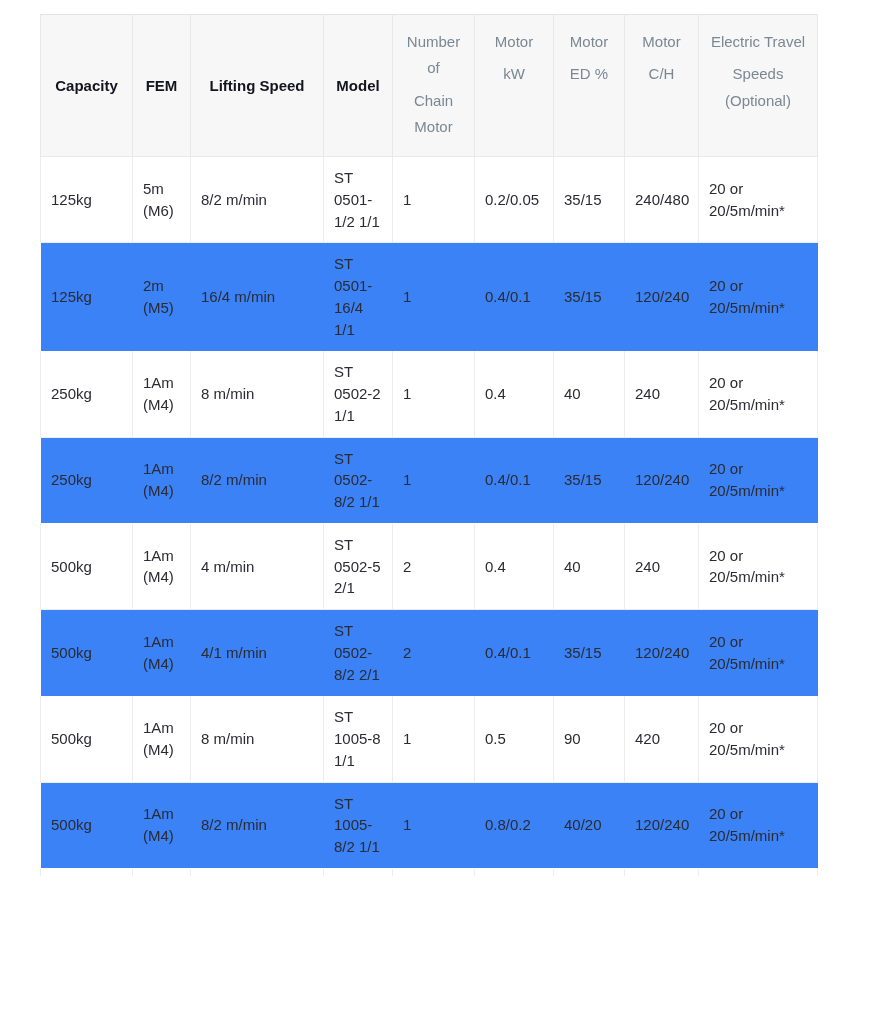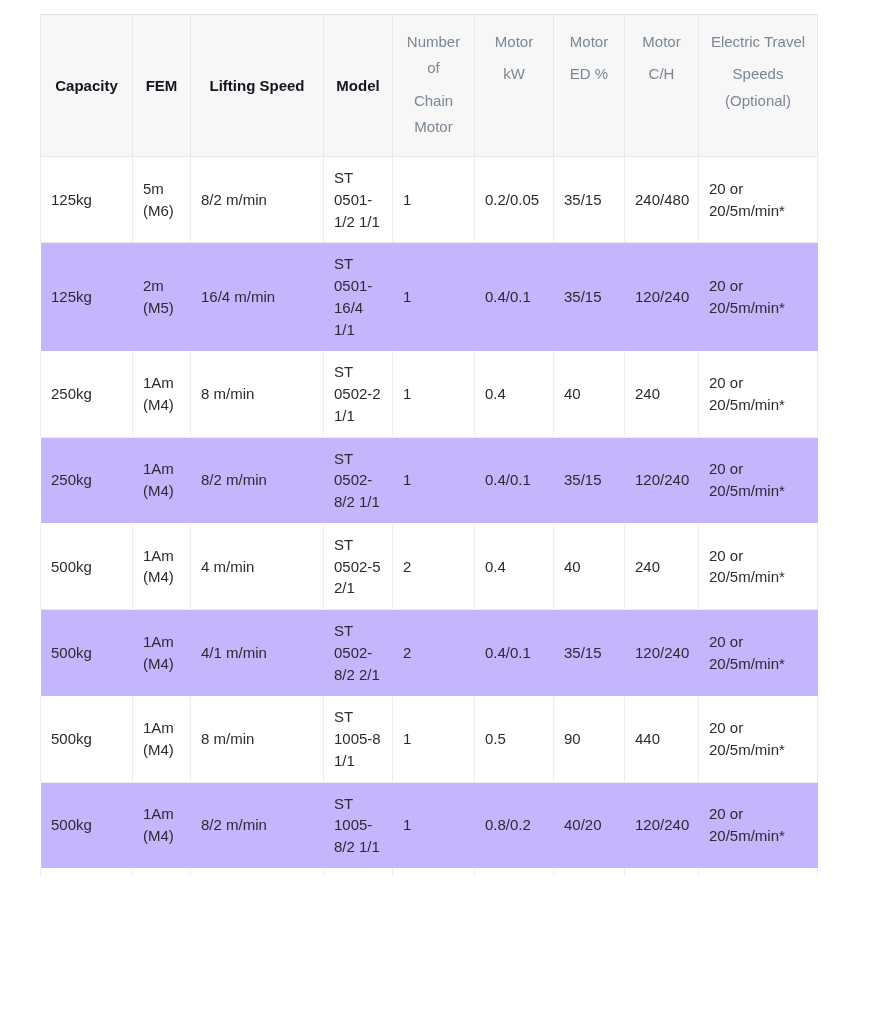--- a/index.html
+++ b/index.html
@@ -75,21 +75,21 @@
     padding: 10px;
     box-sizing: border-box;
     vertical-align: middle;
     color: #2b2b33;
     font-size: 15px;
     line-height: 1.45;
     background: #ffffff;
   }
 
   tbody tr.striped td {
-    background: #c4b5fd;
+    background: #3b82f6;
     border-color: transparent;
     border-top-color: transparent;
     border-bottom-color: transparent;
   }
 
   tbody td.col-model { white-space: normal; word-break: break-word; }
 
   tbody tr.partial td {
     height: 8px;
     padding: 0;
@@ -216,21 +216,21 @@
           <td class="col-travel-speeds">20 or 20/5m/min*</td>
         </tr>
         <tr class="">
           <td class="col-capacity">500kg</td>
           <td class="col-fem">1Am (M4)</td>
           <td class="col-lifting-speed">8 m/min</td>
           <td class="col-model">ST 1005-8 1/1</td>
           <td class="col-chain-falls">1</td>
           <td class="col-motor-kw">0.5</td>
           <td class="col-motor-ed">90</td>
-          <td class="col-motor-ch">440</td>
+          <td class="col-motor-ch">420</td>
           <td class="col-travel-speeds">20 or 20/5m/min*</td>
         </tr>
         <tr class="striped">
           <td class="col-capacity">500kg</td>
           <td class="col-fem">1Am (M4)</td>
           <td class="col-lifting-speed">8/2 m/min</td>
           <td class="col-model">ST 1005-8/2 1/1</td>
           <td class="col-chain-falls">1</td>
           <td class="col-motor-kw">0.8/0.2</td>
           <td class="col-motor-ed">40/20</td>

